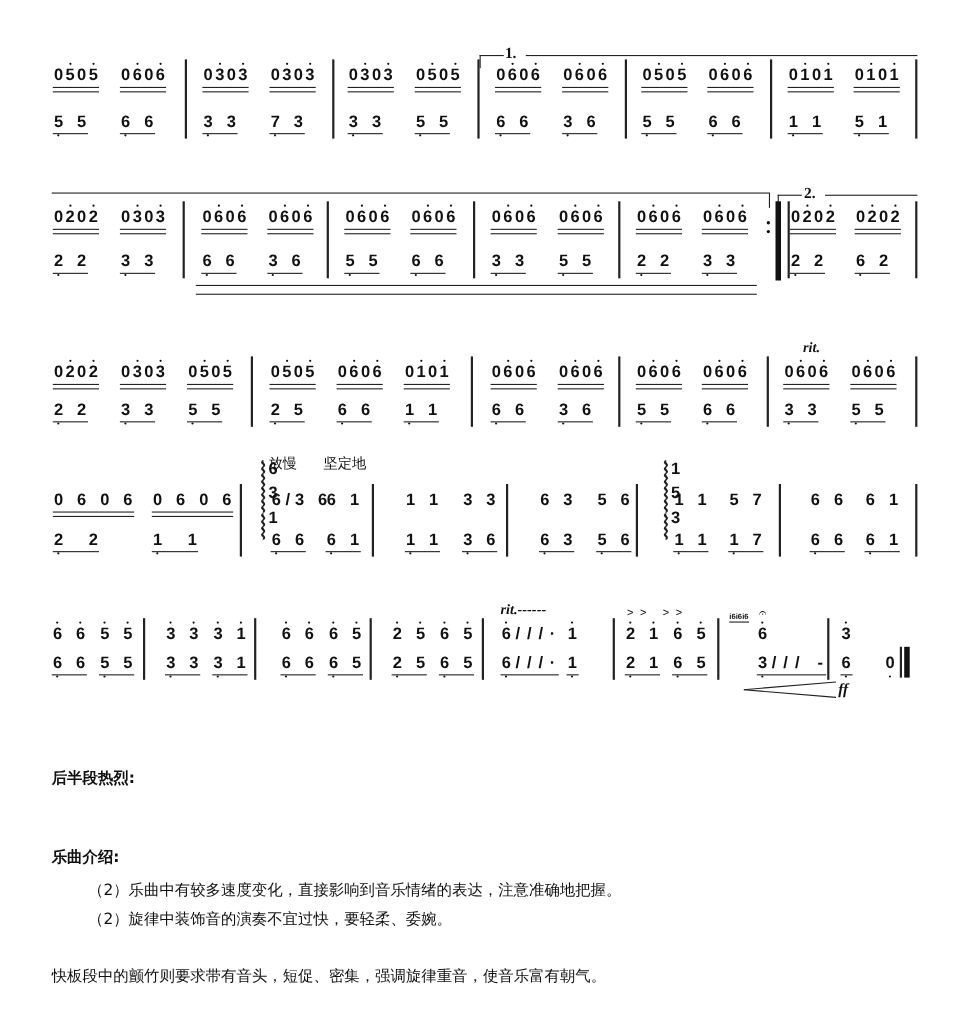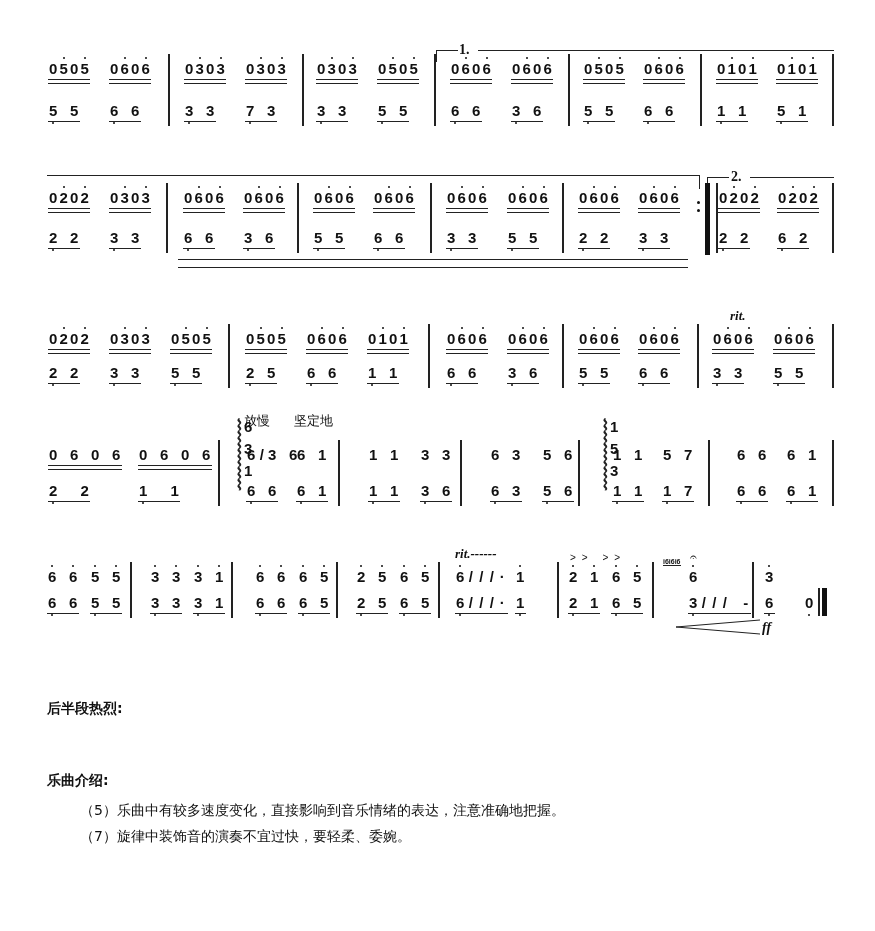--- a/index.html
+++ b/index.html
@@ -634,15 +634,16 @@
   <svg class="hairpin" style="left:676px;top:70px;" width="85" height="18">
     <line x1="0" y1="9" x2="84" y2="2" stroke="#222" stroke-width="1"></line>
     <line x1="0" y1="9" x2="84" y2="16" stroke="#222" stroke-width="1"></line>
   </svg>
   <div class="mark" style="left:762px;top:72px;font-size:14px;">ff</div>
 </div>
 
 <div class="text-section" style="top:695px;height:230px;">
   <div class="heading" style="top:0px;">后半段热烈:</div>
   <div class="heading" style="top:72px;">乐曲介绍:</div>
-  <div class="para" style="left:80px;top:102px;">（5）乐曲中有较多速度变化，直接影响到音乐情绪的表达，注意准确地把握。</div>
-  <div class="para" style="left:80px;top:128px;">（7）旋律中装饰音的演奏不宜过快，要轻柔、委婉。</div>
+  <div class="para" style="left:80px;top:102px;">（2）乐曲中有较多速度变化，直接影响到音乐情绪的表达，注意准确地把握。</div>
+  <div class="para" style="left:80px;top:128px;">（2）旋律中装饰音的演奏不宜过快，要轻柔、委婉。</div>
+  <div class="para" style="left:47px;top:180px;">快板段中的颤竹则要求带有音头，短促、密集，强调旋律重音，使音乐富有朝气。</div>
 </div>
 
 </body></html>

